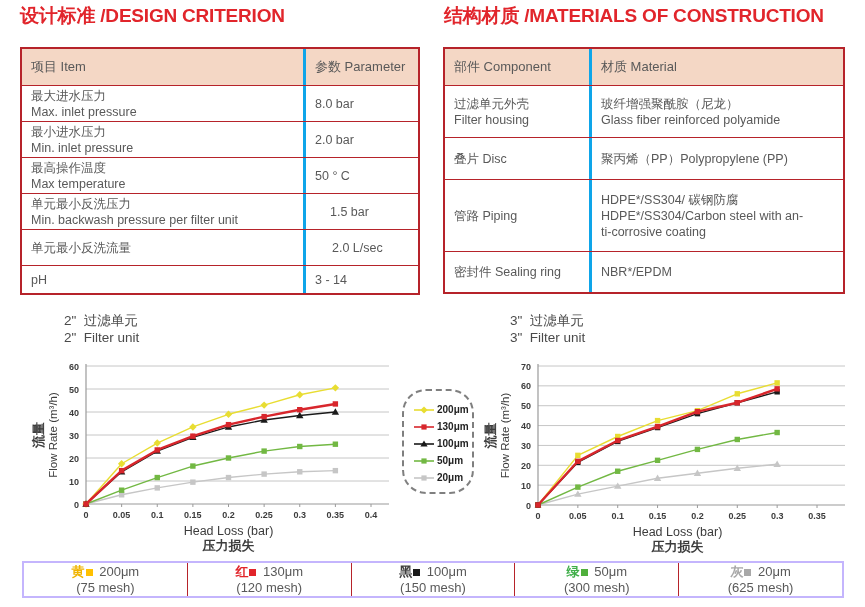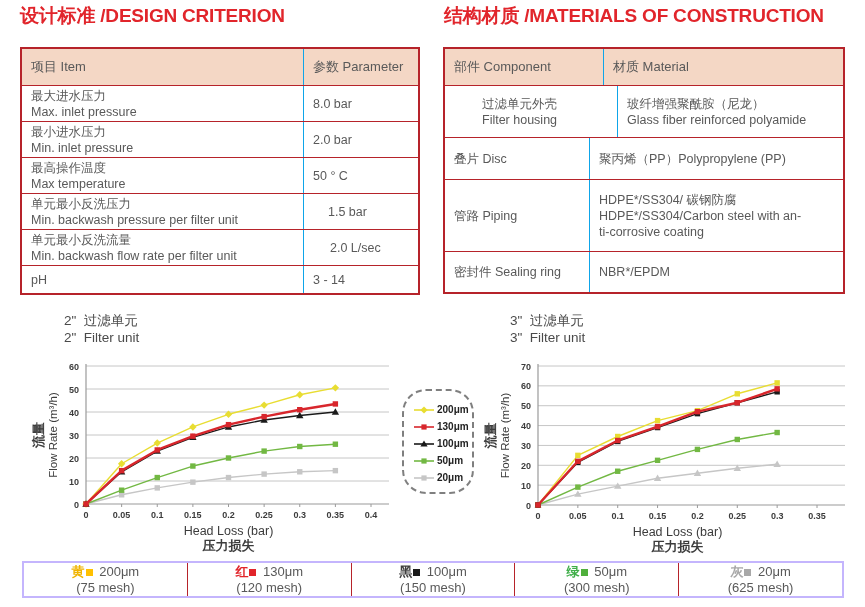--- a/index.html
+++ b/index.html
@@ -6,21 +6,21 @@
   .page{position:relative;width:865px;height:607px;background:#ffffff;
         font-family:"Liberation Sans","DejaVu Sans",sans-serif;overflow:hidden;}
   .sec-title{position:absolute;top:3px;font-size:19px;font-weight:bold;color:#e1252b;white-space:nowrap;letter-spacing:-0.2px;}
   
   .tbl{position:absolute;top:47px;border:2px solid #b6232a;box-sizing:border-box;background:#fff;}
   .tr{display:flex;border-top:1px solid #b6232a;box-sizing:border-box;}
   .tr:first-child{border-top:none;}
   .th{background:#f4d7c5;justify-content:flex-end;}
   .td{box-sizing:border-box;padding:2px 8px 2px 9px;display:flex;flex-direction:column;justify-content:center;
       font-size:12.5px;line-height:16px;color:#595959;}
-  .td.c2{border-left:1px solid #0ea5e9;}
+  .td.c2{border-left:3px solid #0ea5e9;}
   .th .td{font-size:13px;}
   
   .chart-title{position:absolute;font-size:13.5px;line-height:17px;color:#4a4a4a;white-space:pre;}
   svg text{font-family:"Liberation Sans","DejaVu Sans",sans-serif;fill:#3c3c3c;}
   svg .tick{font-size:9px;font-weight:bold;fill:#3c3c3c;}
   svg .axlab{font-size:12.5px;fill:#3c3c3c;}
   svg .axlab-zh{font-size:13px;font-weight:bold;fill:#3c3c3c;}
   svg .ylab-zh{font-size:13px;font-weight:bold;fill:#3c3c3c;}
   svg .ylab-en{font-size:11.5px;fill:#3c3c3c;}
   .legend-box{position:absolute;left:402px;top:389px;width:72px;height:105px;border:2px dashed #7f7f7f;
@@ -81,42 +81,41 @@
           <div>单元最小反洗压力</div>
           <div>Min. backwash pressure per filter unit</div>
         </div>
         <div class="td c2" style="flex: 1 1 0%; padding-left: 24px;">
           <div>1.5 bar</div>
         </div>
       </div>
       <div class="tr" style="height: 36px;">
         <div class="td c1" style="width: 281px;">
           <div>单元最小反洗流量</div>
-          <div>Min. backwash flow rate per filter unit</div>
         </div>
         <div class="td c2" style="flex: 1 1 0%; padding-left: 26px;">
           <div>2.0 L/sec</div>
         </div>
       </div>
       <div class="tr" style="height: 28px;">
         <div class="td c1" style="width: 281px;">
           <div>pH</div>
         </div>
         <div class="td c2" style="flex: 1 1 0%;">
           <div>3 - 14</div>
         </div>
       </div>
     </div>
   <div class="tbl" style="left:443px;width:402px" id="materials-table">
-      <div class="tr th" style="height: 36px; gap: 14px;">
+      <div class="tr th" style="height: 36px;">
         <div class="td c1" style="width: 144px;">部件 Component</div>
         <div class="td c2" style="flex: 1 1 0%;">材质 Material</div>
       </div>
       <div class="tr" style="height: 52px;">
-        <div class="td c1" style="width: 144px; margin-left: 28px;">
+        <div class="td c1" style="width: 144px;">
           <div>过滤单元外壳</div>
           <div>Filter housing</div>
         </div>
         <div class="td c2" style="flex: 1 1 0%;">
           <div>玻纤增强聚酰胺（尼龙）</div>
           <div>Glass fiber reinforced polyamide</div>
         </div>
       </div>
       <div class="tr" style="height: 42px;">
         <div class="td c1" style="width: 144px;">

